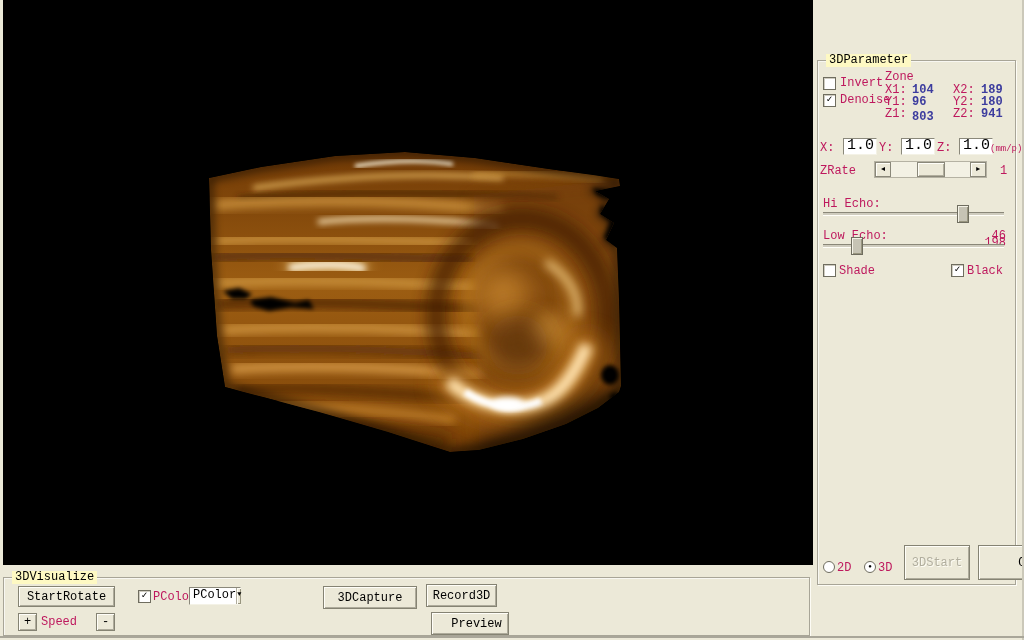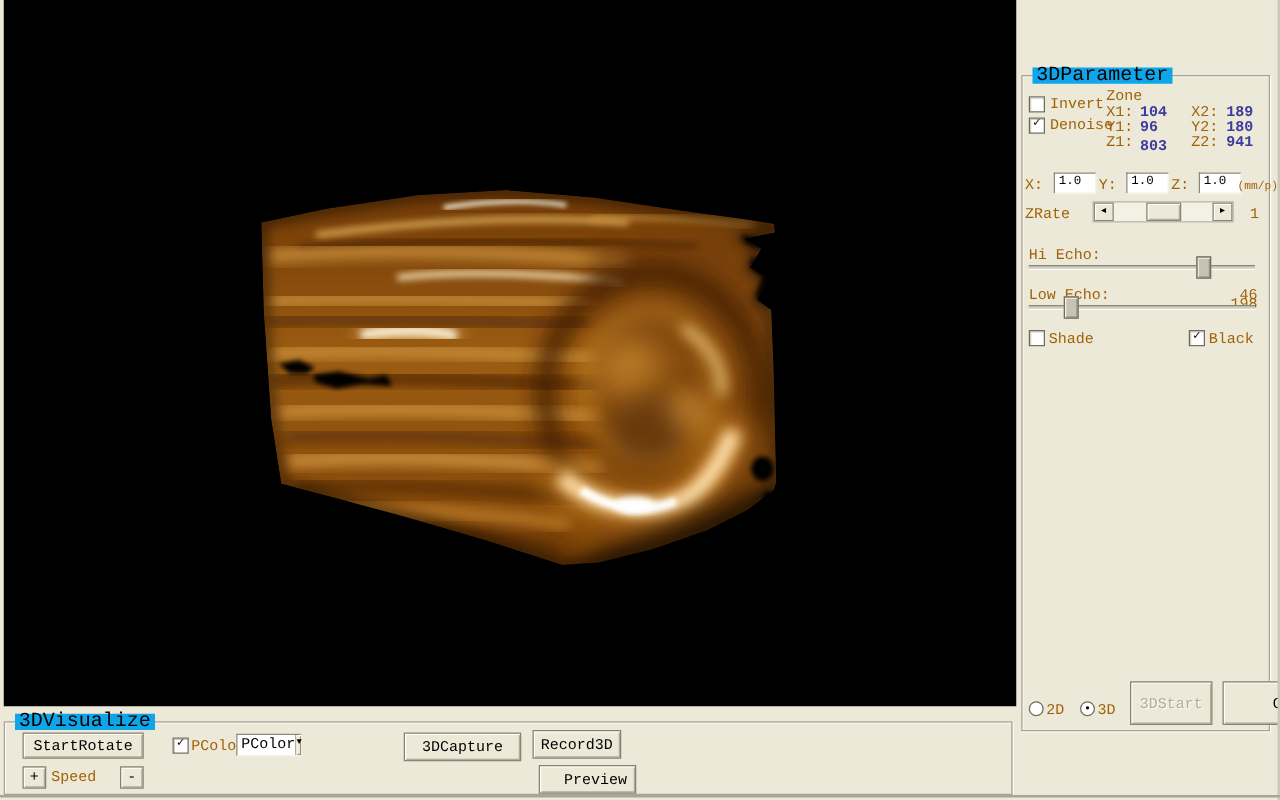--- a/index.html
+++ b/index.html
@@ -5,32 +5,32 @@
   html,body{margin:0;padding:0;}
   #window{position:relative;width:1024px;height:640px;background:#ece9d8;overflow:hidden;
           font-family:"Liberation Mono","DejaVu Sans Mono",monospace;}
   #viewport{position:absolute;left:3px;top:0;width:810px;height:565px;background:#000;}
   #right-panel{position:absolute;left:813px;top:0;width:211px;height:640px;}
   #bottom-bar{position:absolute;left:0;top:565px;width:1024px;height:71px;}
   #window-bottom-border{position:absolute;left:0;top:636px;width:1024px;height:2px;background:#a9a699;}
   #window-right-border{position:absolute;left:1022px;top:0;width:2px;height:640px;background:#cbc8b9;}
 
   .groupbox{position:absolute;border:1px solid #a8a597;box-shadow:1px 1px 0 #fdfcf5, inset 1px 1px 0 rgba(255,255,255,.65);}
-  .gb-label{position:absolute;top:-7px;left:8px;background:#0ea5e9;padding:0 3px;font-size:16px;line-height:13px;color:#000;white-space:nowrap;}
-
-  .lbl{position:absolute;font-size:12px;line-height:12px;color:#a16207;white-space:nowrap;}
+  .gb-label{position:absolute;top:-7px;left:8px;background:#fef9c3;padding:0 3px;font-size:12px;line-height:13px;color:#000;white-space:nowrap;}
+
+  .lbl{position:absolute;font-size:12px;line-height:12px;color:#be185d;white-space:nowrap;}
   .val{color:#3c3c9e;font-weight:bold;}
 
   .btn{position:absolute;display:flex;align-items:center;justify-content:center;background:#ece9d8;
        border:1px solid #858373;box-shadow:inset 1px 1px 0 #fffef8, inset -1px -1px 0 #aeab9b;
        font-family:inherit;font-size:12px;color:#000;cursor:pointer;}
   .btn.disabled{color:#b1ae9e;text-shadow:1px 1px 0 #fdfcf4;}
 
   .tb{position:absolute;background:#fff;border:1px solid;border-color:#8a887a #f4f2e6 #f4f2e6 #8a887a;
-      font-size:10px;line-height:14px;padding-left:3px;color:#000;}
+      font-size:15px;line-height:14px;padding-left:3px;color:#000;}
 
   .cb{position:absolute;width:11px;height:11px;background:#fff;border:1px solid;
       border-color:#6f6d5f #dedbc e #dedbce #6f6d5f;border-color:#6f6d5f;box-shadow:inset 1px 1px 0 #cfccc0;
       font-size:10px;line-height:10px;text-align:center;color:#000;cursor:pointer;}
   .radio{position:absolute;width:10px;height:10px;border-radius:50%;background:#fff;border:1px solid #6f6d5f;cursor:pointer;}
   .radio span{display:block;font-size:6px;line-height:9px;text-align:center;color:#000;}
 
   .slider-track{position:absolute;height:2px;border-top:1px solid #8a8778;border-bottom:1px solid #fffef8;background:#cfccbe;cursor:pointer;}
   .slider-thumb{position:absolute;width:10px;height:16px;top:-8px;background:#c6c3b4;border:1px solid #6f6d5f;
                 box-shadow:inset 1px 1px 0 #f4f2e6, inset -1px -1px 0 #98957f;cursor:grab;}

